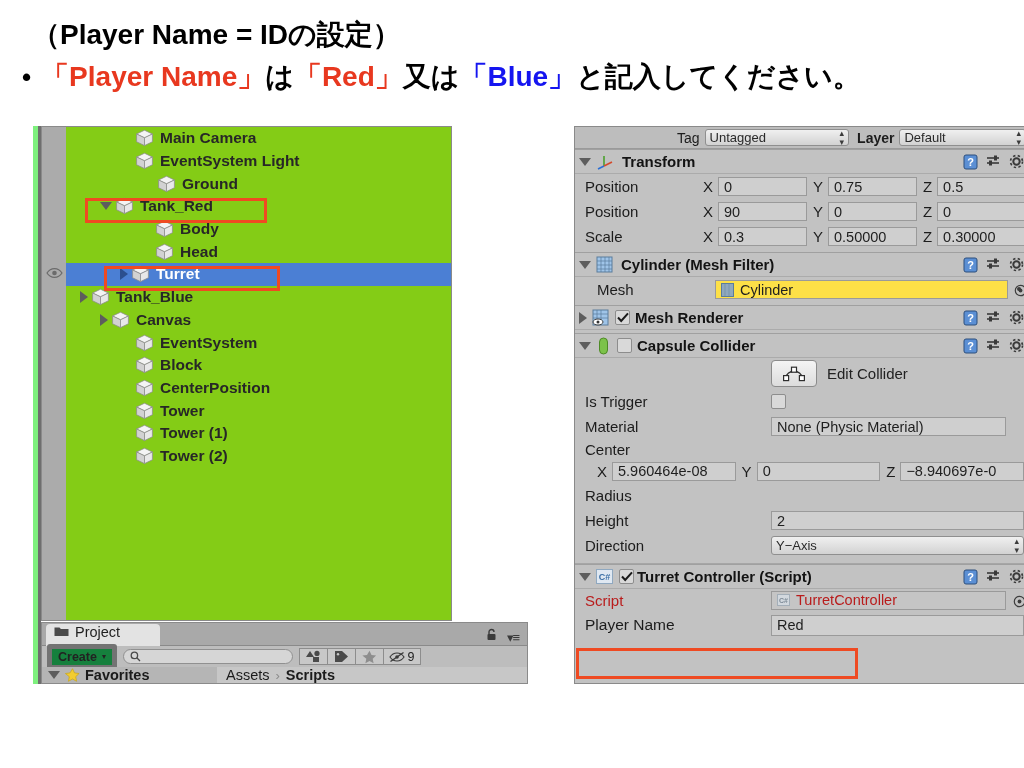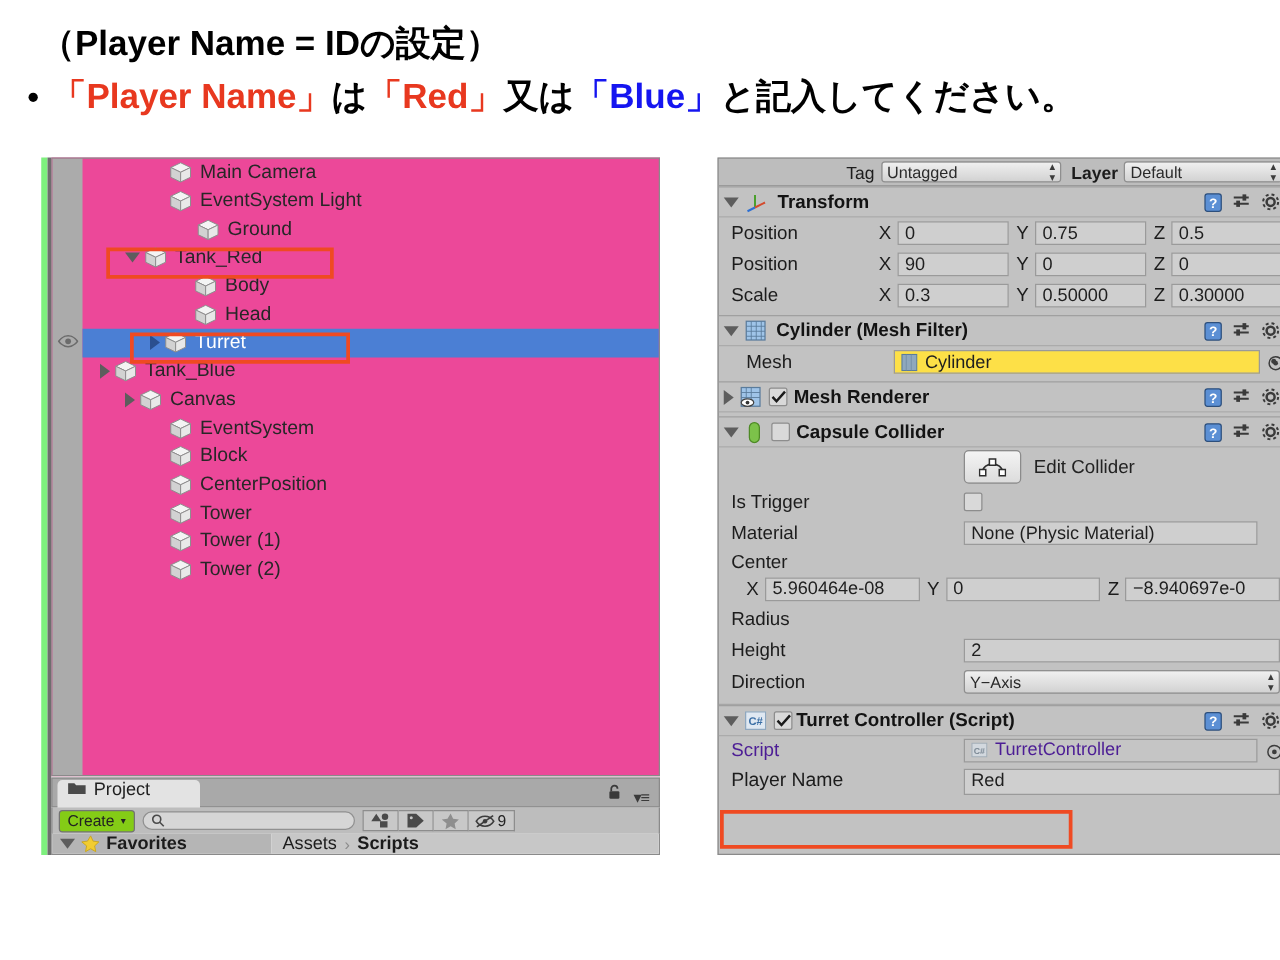--- a/index.html
+++ b/index.html
@@ -25,22 +25,22 @@
   .t-blue{color:#1515f0;}
   .t-blk{color:#000;}
 
   
   .shot{position:absolute;left:33px;top:126px;width:956px;height:558px;}
   .green-strip{position:absolute;left:0;top:0;width:5px;height:558px;background:#7ef07e;}
   .dark-edge{position:absolute;left:5px;top:0;width:3px;height:558px;background:#6e6e6e;}
 
   
   .hier{
-    position:absolute;left:8px;top:0;width:487px;height:495px;
-    background:#ec4899;border:1px solid #8a8a8a;box-sizing:border-box;
+    position:absolute;left:8px;top:0;width:411px;height:495px;
+    background:#84cc16;border:1px solid #8a8a8a;box-sizing:border-box;font-weight:bold;
   }
   .hier-gutter{position:absolute;left:0;top:0;width:24px;height:100%;background:#ababab;}
   .hier-list{position:absolute;left:24px;top:0;right:0;top:0;bottom:0;}
   .row{position:relative;height:22.7px;display:flex;align-items:center;color:#272727;font-size:15.5px;}
   .row.sel{background:#4b7fd4;color:#ffffff;}
   .row .eye{
     position:absolute;left:-20px;top:3px;width:17px;height:16px;
   }
   .tri{width:0;height:0;flex:0 0 auto;margin-right:3px;}
   .tri.down{border-left:6px solid transparent;border-right:6px solid transparent;border-top:8px solid #5d5d5d;}
@@ -59,22 +59,22 @@
   .proj-tab{
     position:absolute;left:4px;top:1px;width:114px;height:23px;background:#e3e3e3;
     border-radius:4px 4px 0 0;display:flex;align-items:flex-start;padding-left:8px;box-sizing:border-box;
     font-size:14.5px;color:#1e1e1e;
   }
   .proj-tab .folder{margin-right:6px;}
   .lock-ico{position:absolute;right:30px;top:4px;}
   .menu-ico{position:absolute;right:8px;top:7px;font-size:13px;color:#3a3a3a;letter-spacing:-1px;}
   .proj-toolbar{position:absolute;left:0;top:24px;width:487px;height:21px;background:#bdbdbd;border-left:1px solid #8a8a8a;border-right:1px solid #8a8a8a;box-sizing:border-box;display:flex;align-items:center;}
   .create-btn{
-    margin-left:5px;height:16px;padding:0 6px;background:#84cc16;border:1px solid #737373;border-radius:3px;
-    font-size:12.5px;color:#222;display:flex;align-items:center;
+    margin-left:5px;height:16px;padding:0 6px;background:#15803d;border:5px solid #737373;border-radius:3px;
+    font-size:12.5px;color:#222;display:flex;align-items:center;font-weight:bold;
   }
   .create-btn .car{margin-left:5px;font-size:8px;}
   .search-pill{
     margin-left:6px;width:170px;height:15px;background:#d6d6d6;border:1px solid #909090;border-radius:8px;
     display:flex;align-items:center;padding-left:6px;box-sizing:border-box;
   }
   .tb-btns{margin-left:6px;display:flex;height:17px;align-items:stretch;}
   .tb-btn{width:27px;background:#c8c8c8;border:1px solid #8d8d8d;border-left:none;display:flex;align-items:center;justify-content:center;}
   .tb-btn:first-child{border-left:1px solid #8d8d8d;}
   .tb-btn.wide{width:36px;font-size:12.5px;color:#222;gap:2px;}
@@ -118,21 +118,21 @@
   .ckbox{width:15px;height:15px;background:#d9d9d9;border:1px solid #8d8d8d;border-radius:2px;box-sizing:border-box;}
   .ckbox.on{background:#d9d9d9;}
   .obj-fld{
     background:#fde047;border:1px solid #9a9a9a;height:19px;display:flex;align-items:center;gap:6px;
     padding-left:5px;box-sizing:border-box;font-size:14.5px;color:#1f1f1f;
   }
   .radio-o{width:12px;height:12px;border:1.6px solid #3d3d3d;border-radius:50%;position:relative;flex:0 0 auto;}
   .radio-o::after{content:"";position:absolute;left:3px;top:3px;width:4px;height:4px;border-radius:50%;background:#3d3d3d;}
   .edit-collider-row{height:31px;display:flex;align-items:center;padding-left:196px;box-sizing:border-box;gap:10px;}
   .ec-btn{width:44px;height:25px;background:linear-gradient(#f4f4f4,#dcdcdc);border:1px solid #8b8b8b;border-radius:4px;display:flex;align-items:center;justify-content:center;}
-  .disabled{color:#4c1d95;}
+  .disabled{color:#b91c1c;}
   .sep{height:1px;background:#a6a6a6;}
 </style>
 </head>
 <body>
 
 <div class="slide">
 
   <div class="hdr-line1">（Player Name = IDの設定）</div>
   <div class="hdr-line2">
     <span class="bullet-dot">•</span>

